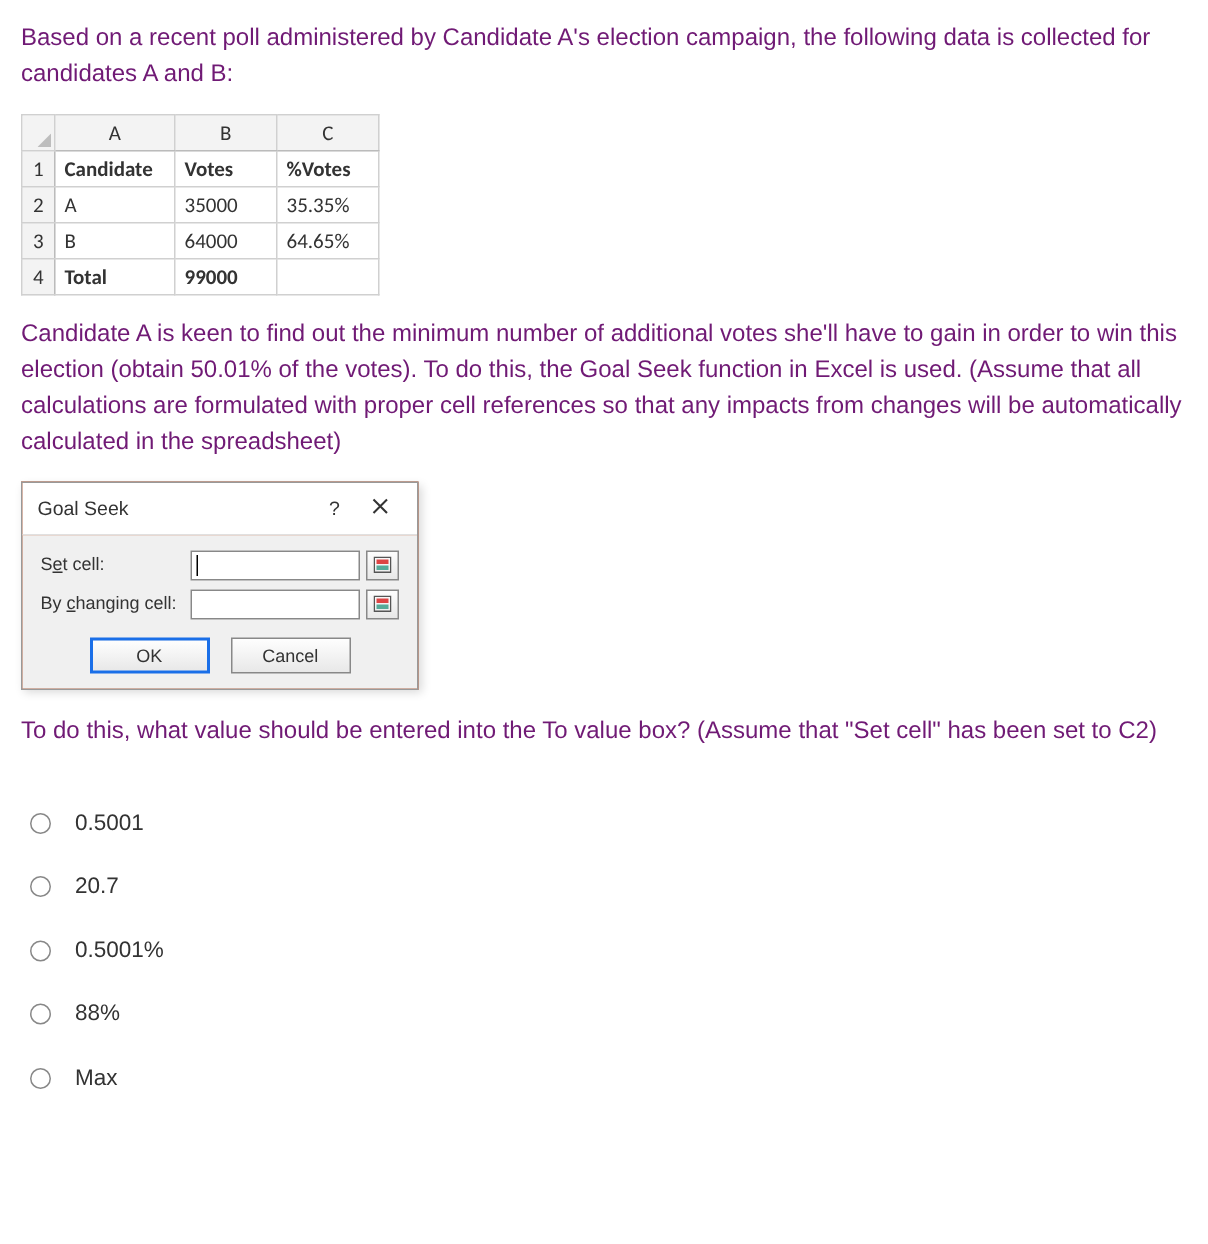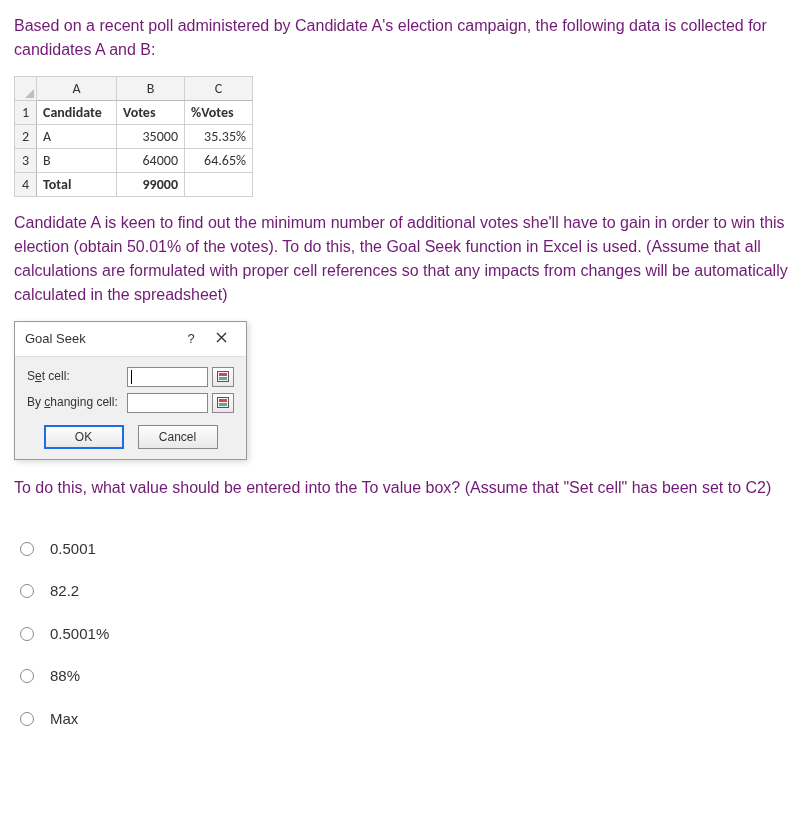--- a/index.html
+++ b/index.html
@@ -45,27 +45,27 @@
     .excel .corner {
       background: #f3f3f3;
       width: 22px;
       position: relative;
     }
     .excel .corner svg { position: absolute; right: 2px; bottom: 2px; }
     .excel .colhdr.colA { width: 80px; }
     .excel .colhdr.colB { width: 68px; }
     .excel .colhdr.colC { width: 68px; }
     .excel .left { text-align: left; }
-    .excel .right { text-align: right; }
+    .excel .right { }
     .excel .bold { font-weight: bold; }
 
     
     .dialog {
       border: 1px solid #999;
-      width: 233px;
+      width: 265px;
       margin: 10px 0 16px 0;
       font-family: "Segoe UI", Tahoma, sans-serif;
       box-shadow: 2px 2px 6px rgba(0,0,0,0.15);
       background: #c2410c;
     }
     .dialog-title {
       padding: 7px 10px;
       font-size: 13px;
       display: flex; align-items: center;
       border-bottom: 1px solid #e0e0e0;
@@ -211,21 +211,21 @@
 
 <div class="question-text">To do this, what value should be entered into the To value box? (Assume that "Set cell" has been set to C2)</div>
 
 <div class="options">
   <div class="opt">
     <span class="radio"></span>
     <span>0.5001</span>
   </div>
   <div class="opt">
     <span class="radio"></span>
-    <span>82.2</span>
+    <span>20.7</span>
   </div>
   <div class="opt">
     <span class="radio"></span>
     <span>0.5001%</span>
   </div>
   <div class="opt">
     <span class="radio"></span>
     <span>88%</span>
   </div>
   <div class="opt">

